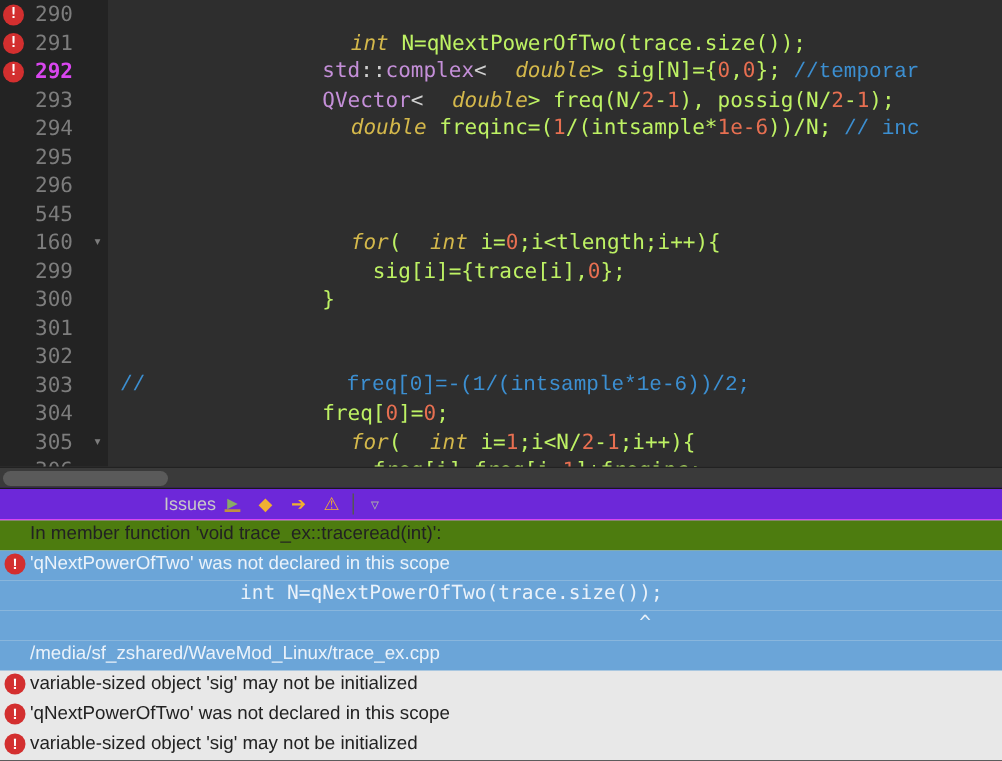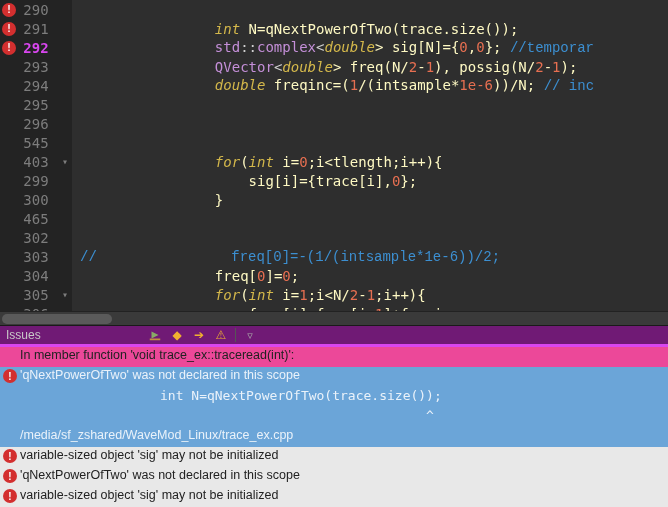--- a/index.html
+++ b/index.html
@@ -6,30 +6,30 @@
 body { font-family: "Consolas", "Monaco", monospace; background: #2e2e2e; width: 668px; height: 507px; overflow: hidden; display: flex; flex-direction: column; }
 .editor { flex: 1; overflow: hidden; background: #2e2e2e; position: relative; }
 .gutter { position: absolute; left: 0; top: 0; width: 72px; background: #232323; height: 100%; }
 .code-rows { position: absolute; left: 0; top: 0; width: 100%; }
 .row { height: 19px; display: flex; align-items: center; font-size: 14px; }
 .marker { width: 18px; display: flex; align-items: center; justify-content: center; }
 .lineno { width: 40px; text-align: center; color: #7d7d7d; padding-right: 4px; }
 .lineno.active { color: #d946ef; font-weight: bold; }
 .fold { width: 14px; color: #7d7d7d; font-size: 10px; text-align: center; }
 .code { padding-left: 8px; white-space: pre; }
-.kw { color: #d4b84b; font-style: italic; }
+.kw { color: #d4b84b; font-style: italic; margin-left: 19px; }
 .type { color: #c48fd8; }
 .num { color: #e76f51; }
 .op { color: #d0d0d0; }
-.txt { color: #fef9c3; }
+.txt { color: #bef264; }
 .cmt { color: #3c8fd1; font-family: Liberation Mono, monospace; }
 .err-icon { width: 14px; height: 14px; border-radius: 50%; background: #d32f2f; display: flex; align-items: center; justify-content: center; color: #fff; font-size: 10px; font-weight: bold; }
 .hscroll { height: 14px; background: #3a3a3a; border-top: 1px solid #222; display: flex; align-items: center; }
 .hscroll-thumb { height: 10px; background: #5a5a5a; border-radius: 5px; margin-left: 2px; width: 110px; }
-.issues-header { height: 22px; background: #701a75; border-top: 1px solid #1a1a1a; border-bottom: 3px solid #d946ef; display: flex; align-items: center; font-family: sans-serif; font-size: 12px; color: #c8c8c8; }
+.issues-header { height: 22px; background: #6d28d9; border-top: 1px solid #1a1a1a; border-bottom: 1px solid #d946ef; display: flex; align-items: center; font-family: sans-serif; font-size: 12px; color: #c8c8c8; text-align: right; }
 .issues-header .title { width: 144px; padding-left: 6px; }
 .tool-btn { width: 22px; height: 18px; display: flex; align-items: center; justify-content: center; cursor: pointer; }
 .arrow-l, .arrow-r { font-size: 12px; color: #f0b030; }
 .warn-tri { color: #f0b030; font-size: 12px; }
 .sep { width: 1px; height: 14px; background: #555; margin: 0 3px; }
 .filter-icon { color: #aaa; font-size: 11px; }
 .issues-list { flex: 0 0 auto; font-family: sans-serif; font-size: 12.5px; background: #e8e8e8; }
 .issue-row { min-height: 20px; padding: 1px 4px 1px 20px; position: relative; border-bottom: 0; color: #222; }
 .issue-row.sel { background: #6ba5d8; color: #eaf2fa; }
 .issue-row .mk { position: absolute; left: 3px; top: 2px; }
@@ -92,39 +92,39 @@
         <div class="code"></div>
       </div>
       <div class="row">
         <div class="marker"></div>
         <div class="lineno">545</div>
         <div class="fold"></div>
         <div class="code"></div>
       </div>
       <div class="row">
         <div class="marker"></div>
-        <div class="lineno">403</div>
+        <div class="lineno">160</div>
         <div class="fold">▾</div>
         <div class="code"><span class="txt">                </span><span class="kw">for</span><span class="txt">(</span><span class="kw">int</span><span class="txt"> i=</span><span class="num">0</span><span class="txt">;i&lt;tlength;i++){</span></div>
       </div>
       <div class="row">
         <div class="marker"></div>
         <div class="lineno">299</div>
         <div class="fold"></div>
         <div class="code"><span class="txt">                    sig[i]={trace[i],</span><span class="num">0</span><span class="txt">};</span></div>
       </div>
       <div class="row">
         <div class="marker"></div>
         <div class="lineno">300</div>
         <div class="fold"></div>
         <div class="code"><span class="txt">                }</span></div>
       </div>
       <div class="row">
         <div class="marker"></div>
-        <div class="lineno">465</div>
+        <div class="lineno">301</div>
         <div class="fold"></div>
         <div class="code"></div>
       </div>
       <div class="row">
         <div class="marker"></div>
         <div class="lineno">302</div>
         <div class="fold"></div>
         <div class="code"></div>
       </div>
       <div class="row">
@@ -166,21 +166,21 @@
       </svg>
     </span>
   <span class="tool-btn arrow-l">◆</span>
   <span class="tool-btn arrow-r">➔</span>
   <span class="tool-btn warn-tri">⚠</span>
   <span class="sep"></span>
   <span class="tool-btn filter-icon">▿</span>
 </div>
 
 <div class="issues-list">
-  <div class="issue-row" style="background:#ec4899;">In member function 'void trace_ex::traceread(int)':</div>
+  <div class="issue-row" style="background:#4d7c0f;">In member function 'void trace_ex::traceread(int)':</div>
   <div id="issues-body">
       <div class="issue-row sel"><span class="mk">
           <span class="err-icon">!</span>
         </span><span>'qNextPowerOfTwo' was not declared in this scope</span></div>
       <div class="issue-row sel issue-detail">int N=qNextPowerOfTwo(trace.size());</div>
       <div class="issue-row sel issue-detail">                                  ^</div>
       <div class="issue-row sel issue-path">/media/sf_zshared/WaveMod_Linux/trace_ex.cpp</div>
       <div class="issue-row"><span class="mk">
           <span class="err-icon">!</span>
         </span><span>variable-sized object 'sig' may not be initialized</span></div>

